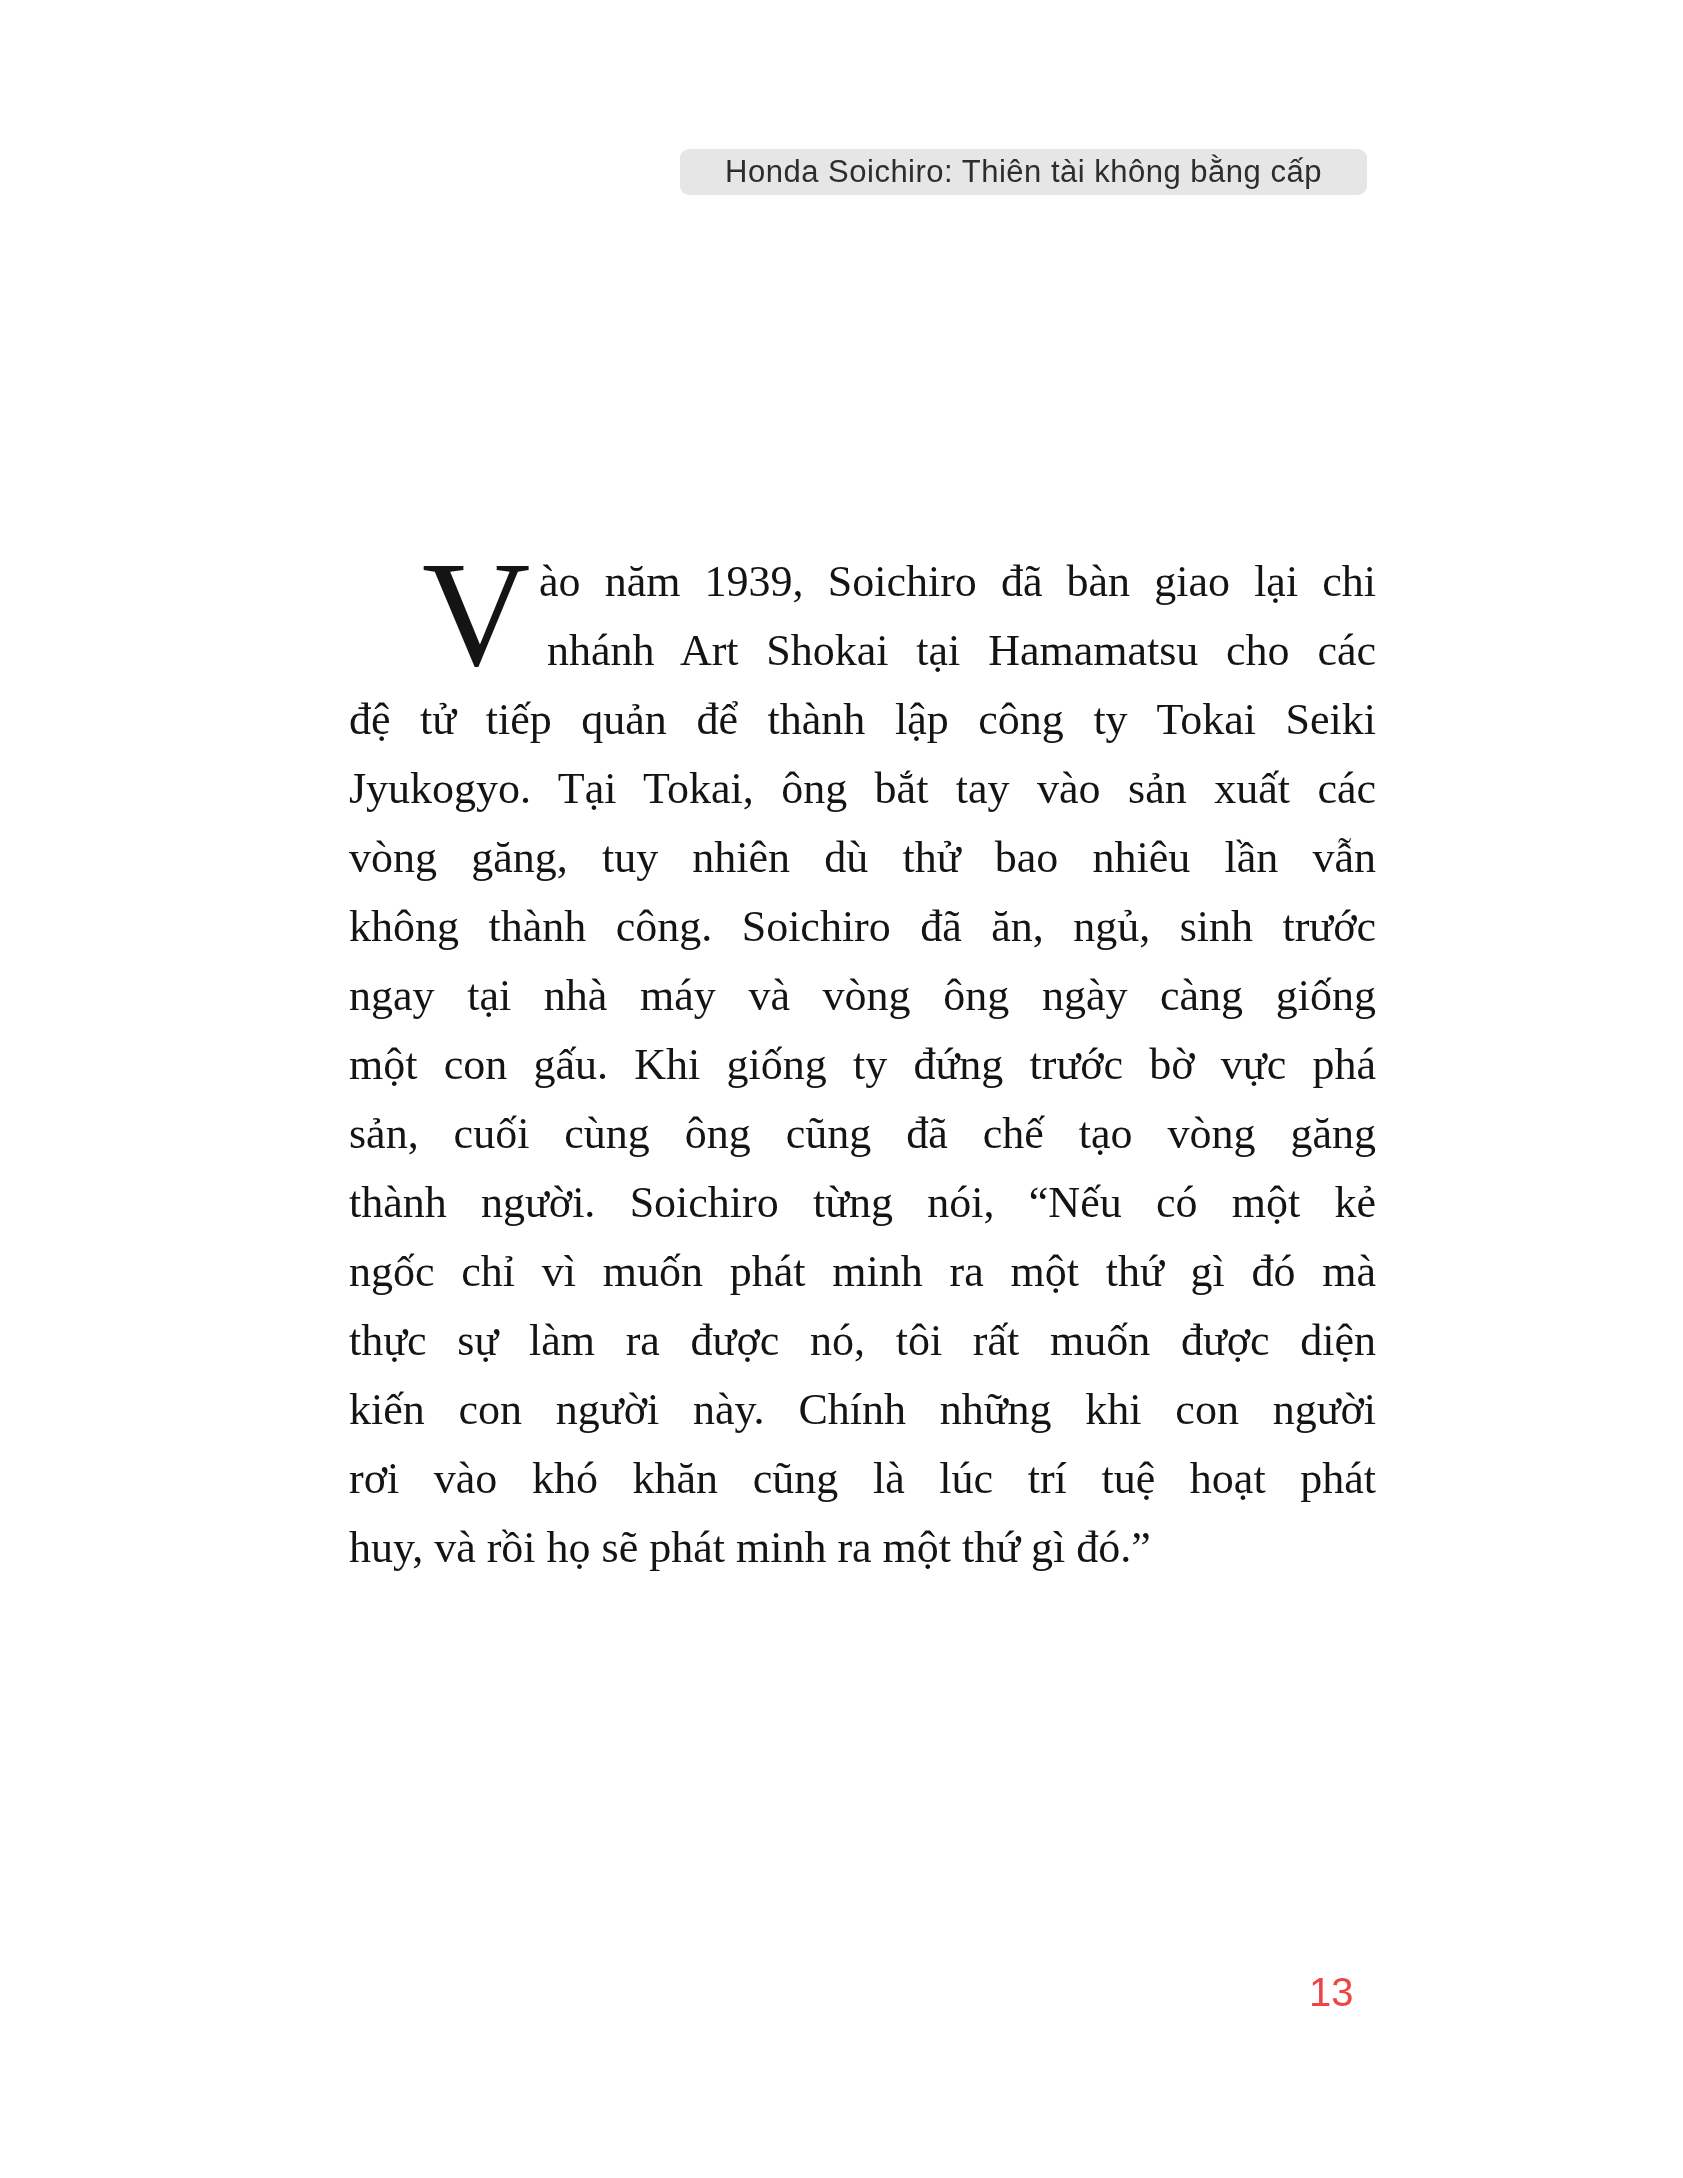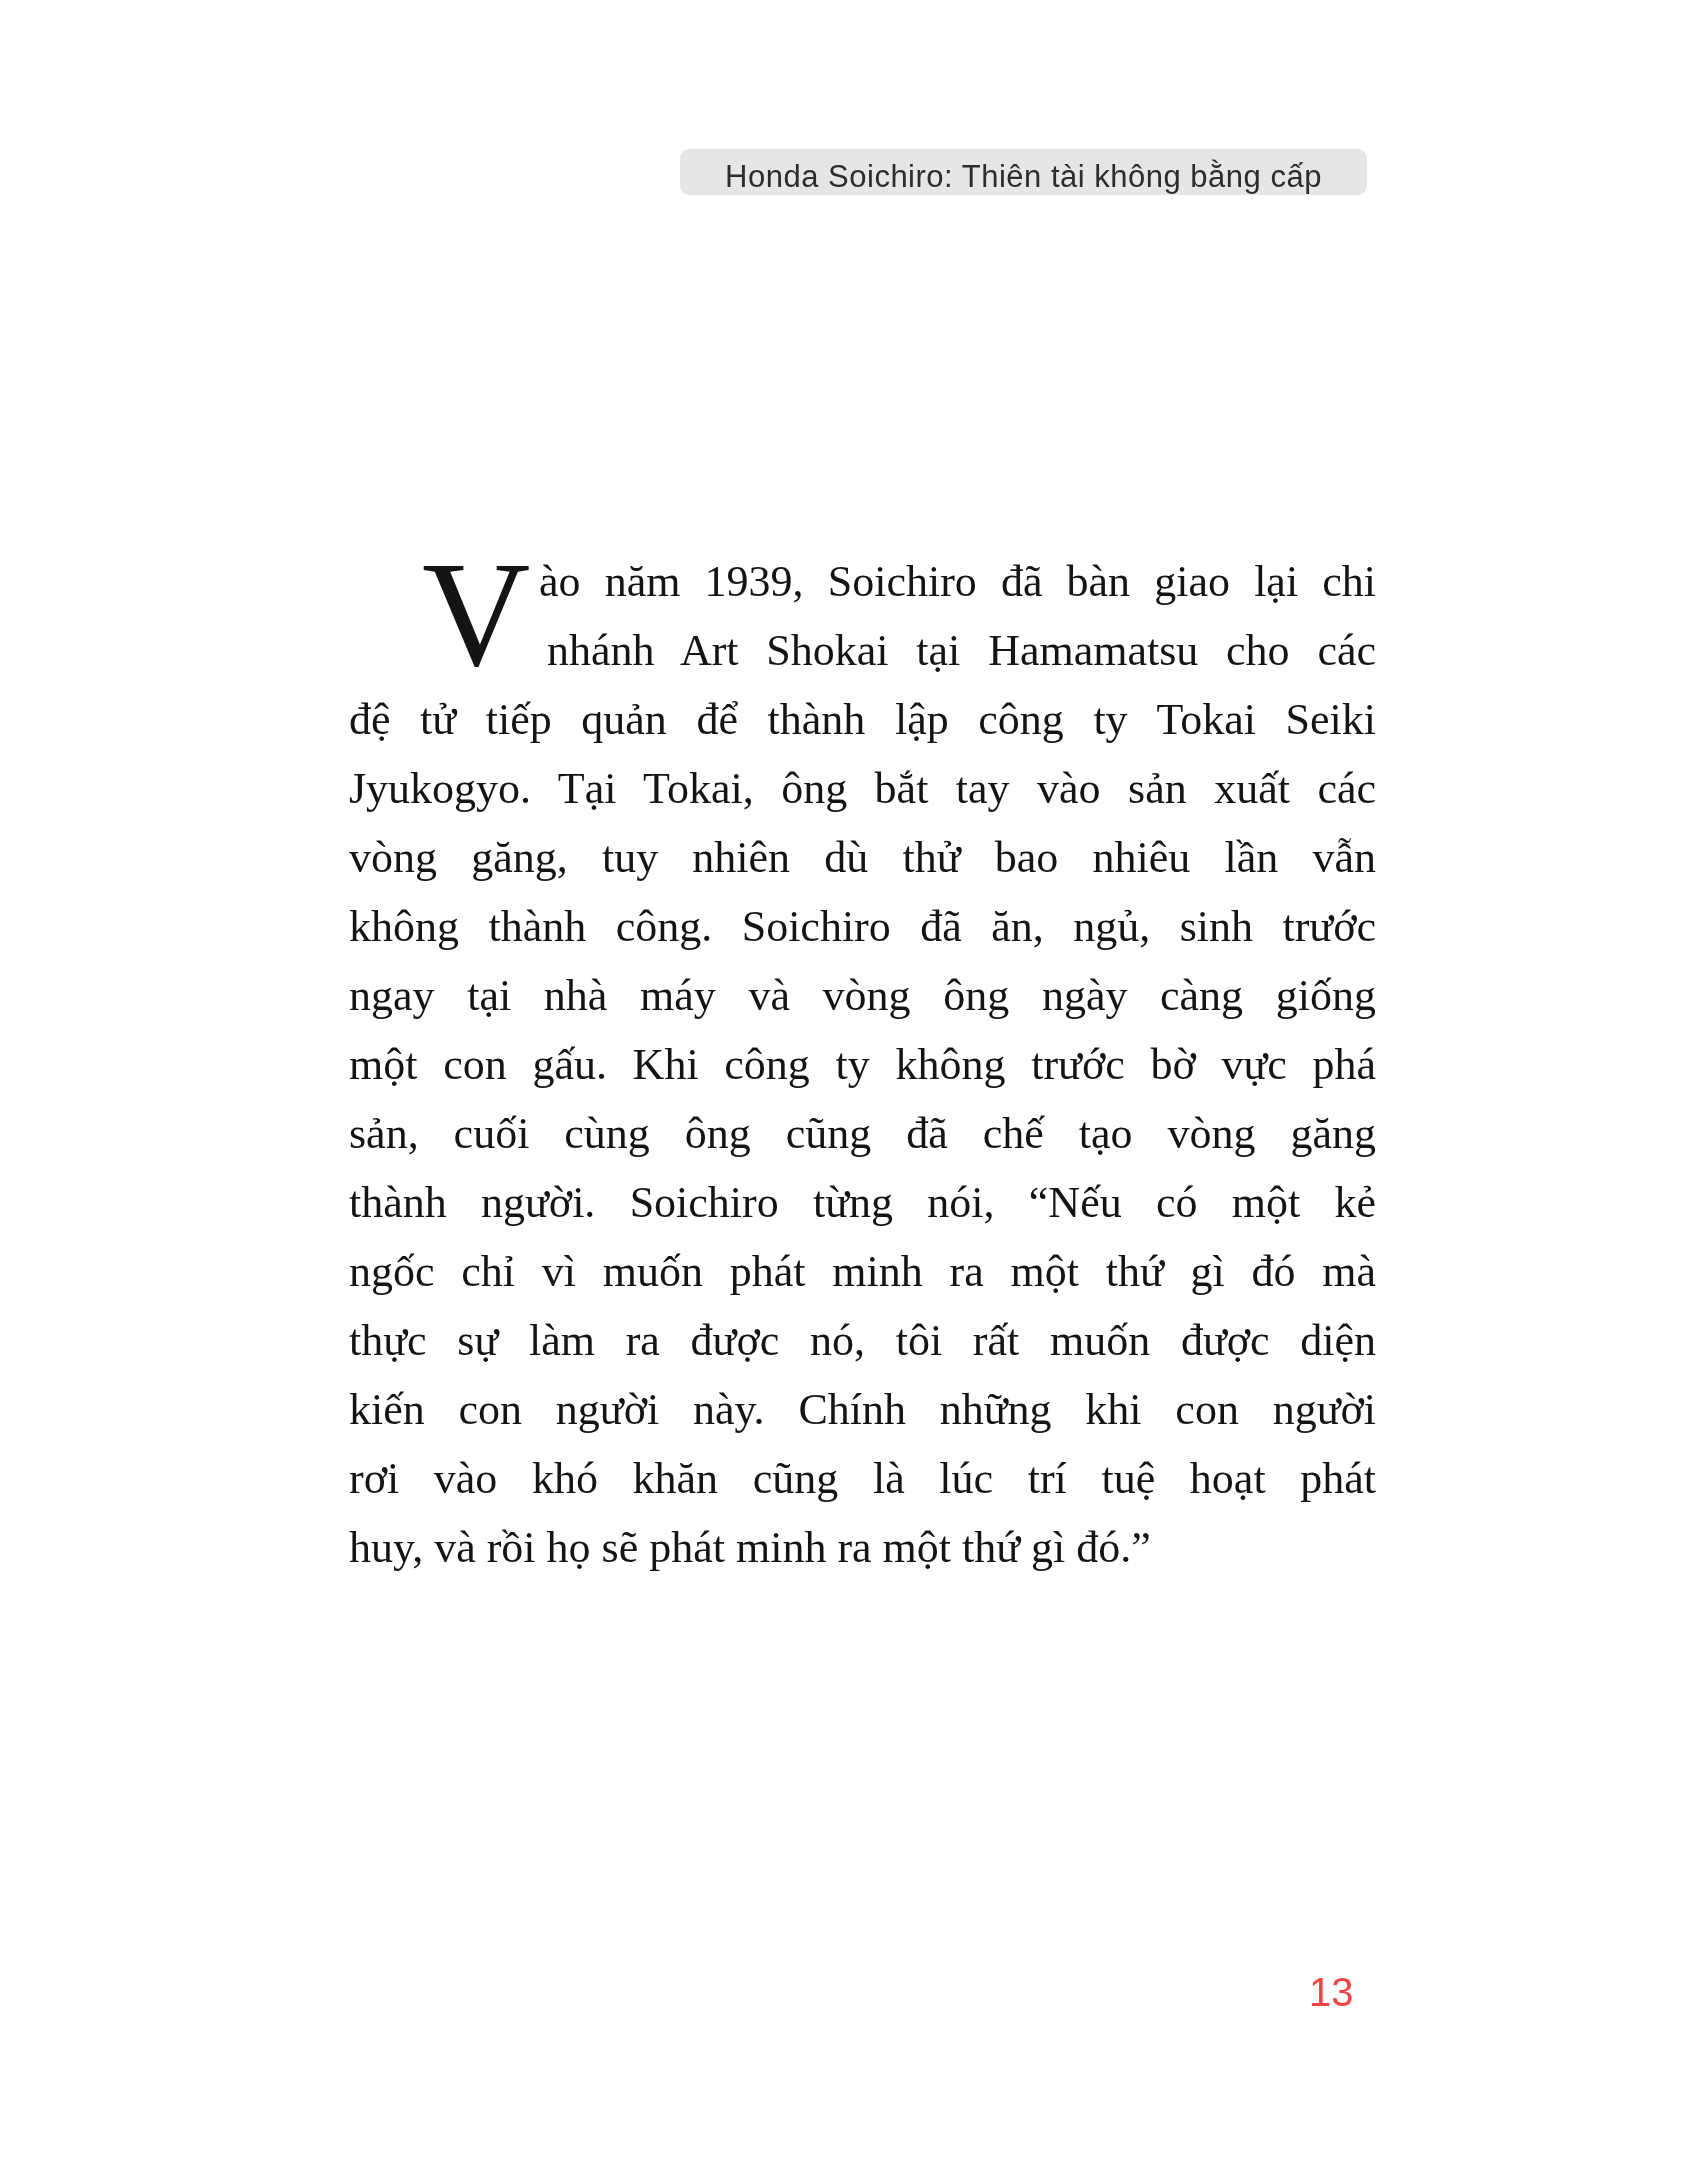--- a/index.html
+++ b/index.html
@@ -19,21 +19,21 @@
   
   .running-header {
     position: absolute;
     left: 680px;
     top: 149px;
     width: 687px;
     height: 46px;
     background: #e6e6e6;
     border-radius: 9px;
     display: flex;
-    align-items: flex-end;
+    align-items: center;
     justify-content: center;
   }
   .running-header .header-text {
     font-family: "Liberation Sans", sans-serif;
     font-size: 31px;
     color: #2d2d2d;
     letter-spacing: 0.5px;
     white-space: nowrap;
   }
 
@@ -86,21 +86,21 @@
 <main class="paragraph">
   <span class="drop-cap">V</span>
 
   <div class="line indent-1">ào năm 1939, Soichiro đã bàn giao lại chi</div>
   <div class="line indent-2">nhánh Art Shokai tại Hamamatsu cho các</div>
   <div class="line">đệ tử tiếp quản để thành lập công ty Tokai Seiki</div>
   <div class="line">Jyukogyo. Tại Tokai, ông bắt tay vào sản xuất các</div>
   <div class="line">vòng găng, tuy nhiên dù thử bao nhiêu lần vẫn</div>
   <div class="line">không thành công. Soichiro đã ăn, ngủ, sinh trước</div>
   <div class="line">ngay tại nhà máy và vòng ông ngày càng giống</div>
-  <div class="line">một con gấu. Khi công ty không trước bờ vực phá</div>
+  <div class="line">một con gấu. Khi giống ty đứng trước bờ vực phá</div>
   <div class="line">sản, cuối cùng ông cũng đã chế tạo vòng găng</div>
   <div class="line">thành người. Soichiro từng nói, “Nếu có một kẻ</div>
   <div class="line">ngốc chỉ vì muốn phát minh ra một thứ gì đó mà</div>
   <div class="line">thực sự làm ra được nó, tôi rất muốn được diện</div>
   <div class="line">kiến con người này. Chính những khi con người</div>
   <div class="line">rơi vào khó khăn cũng là lúc trí tuệ hoạt phát</div>
   <div class="line last-line">huy, và rồi họ sẽ phát minh ra một thứ gì đó.”</div>
 </main>
 
 <div class="page-number">13</div>

